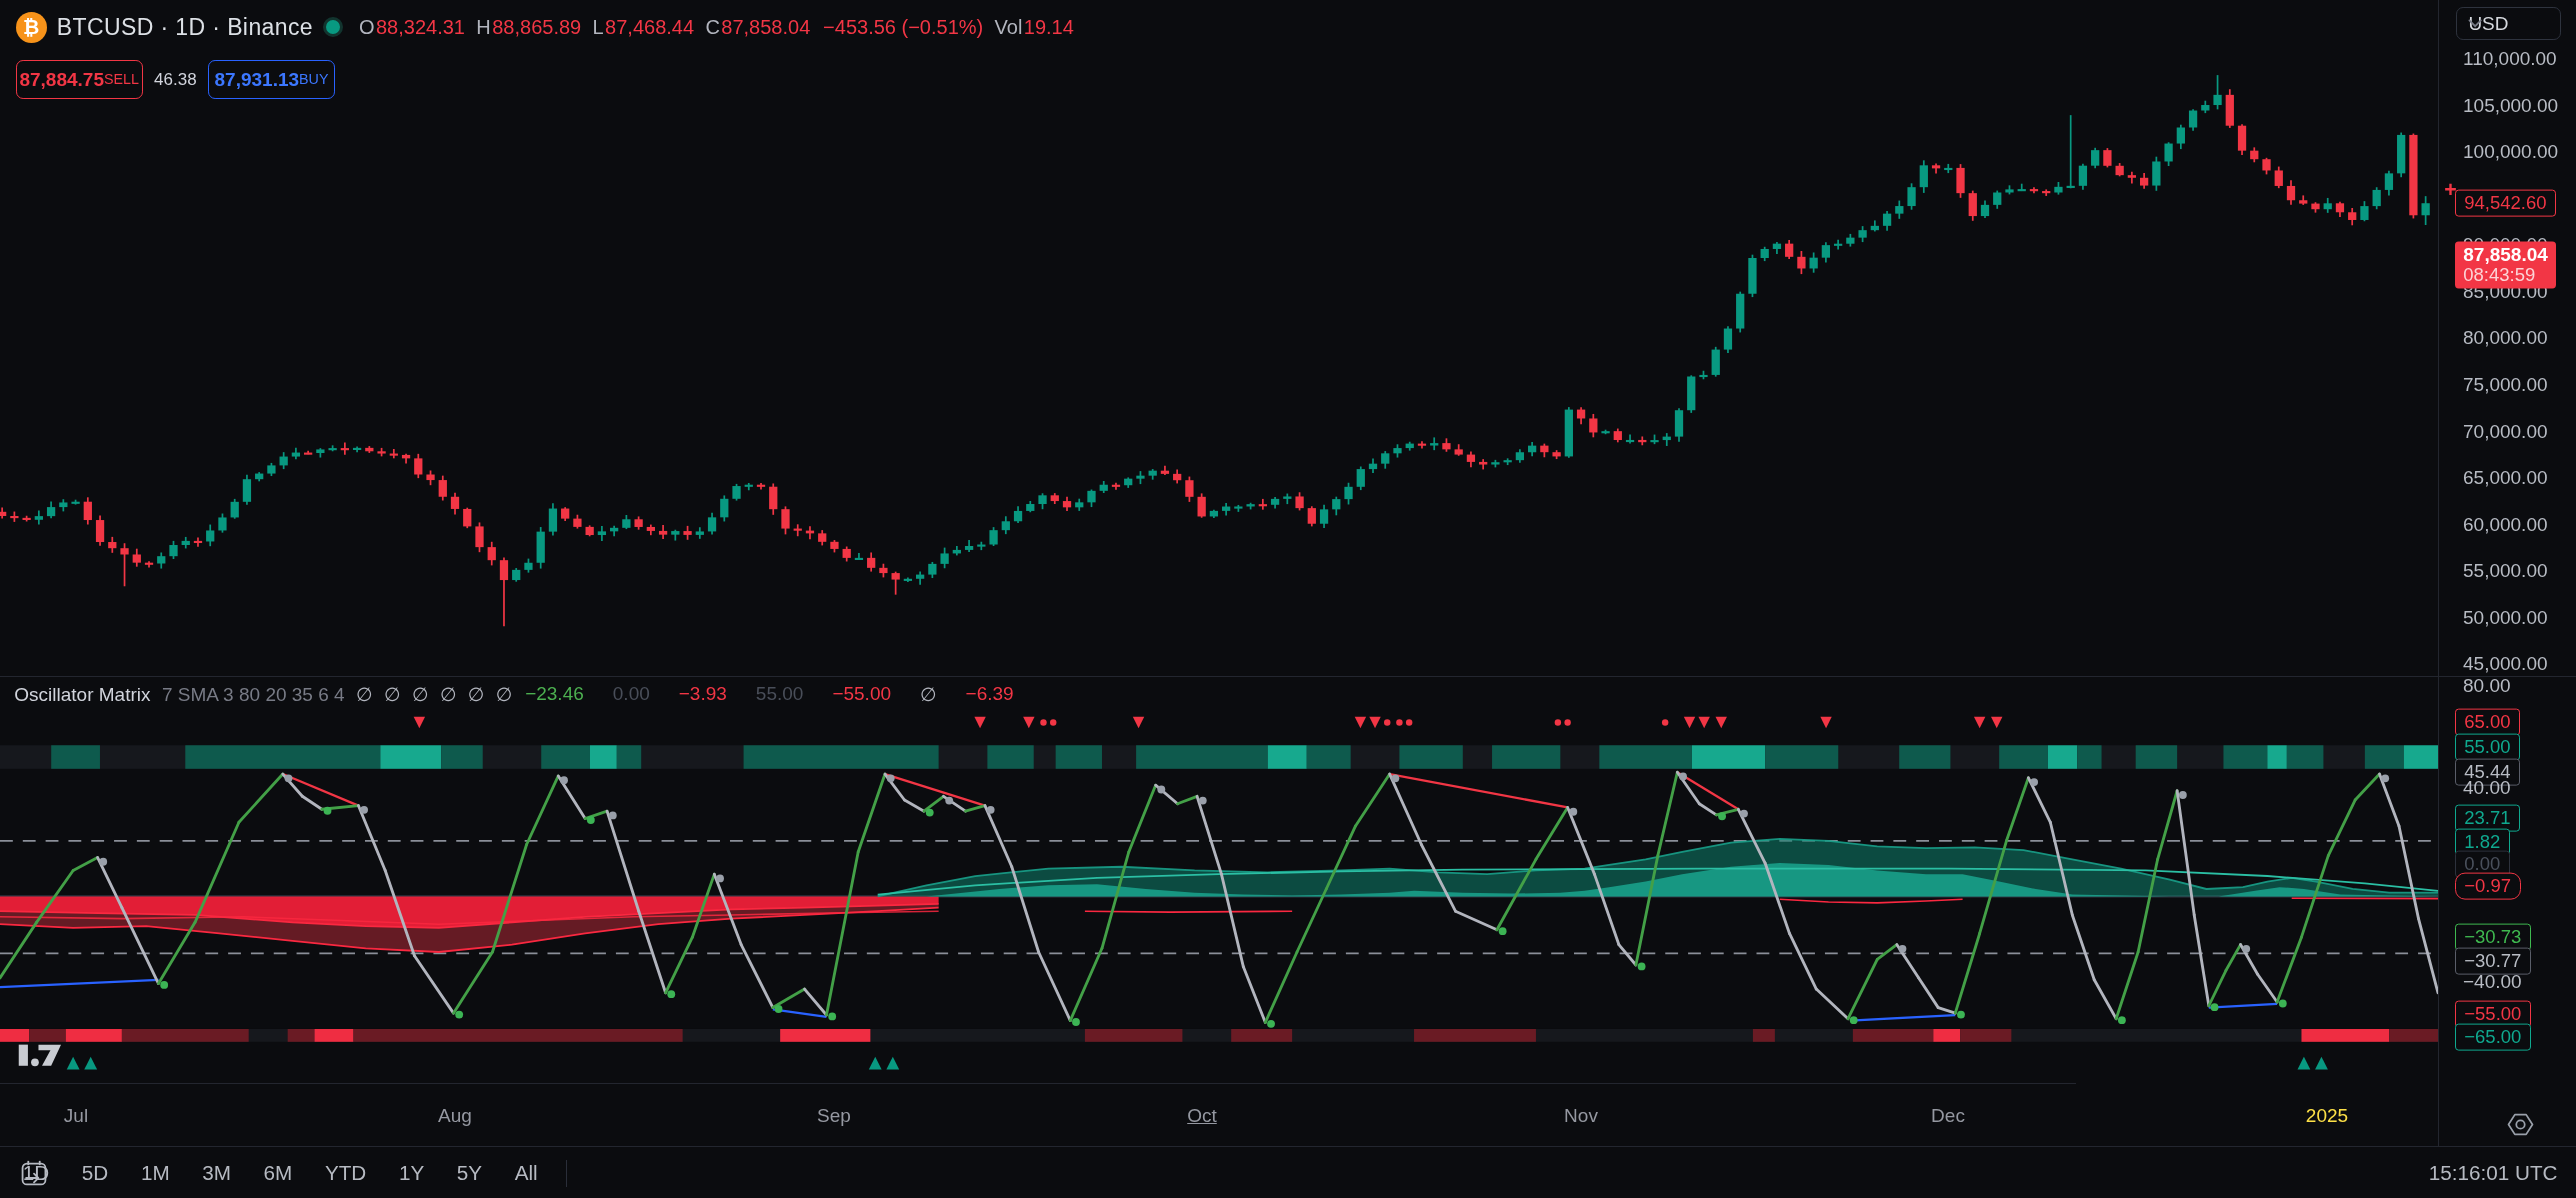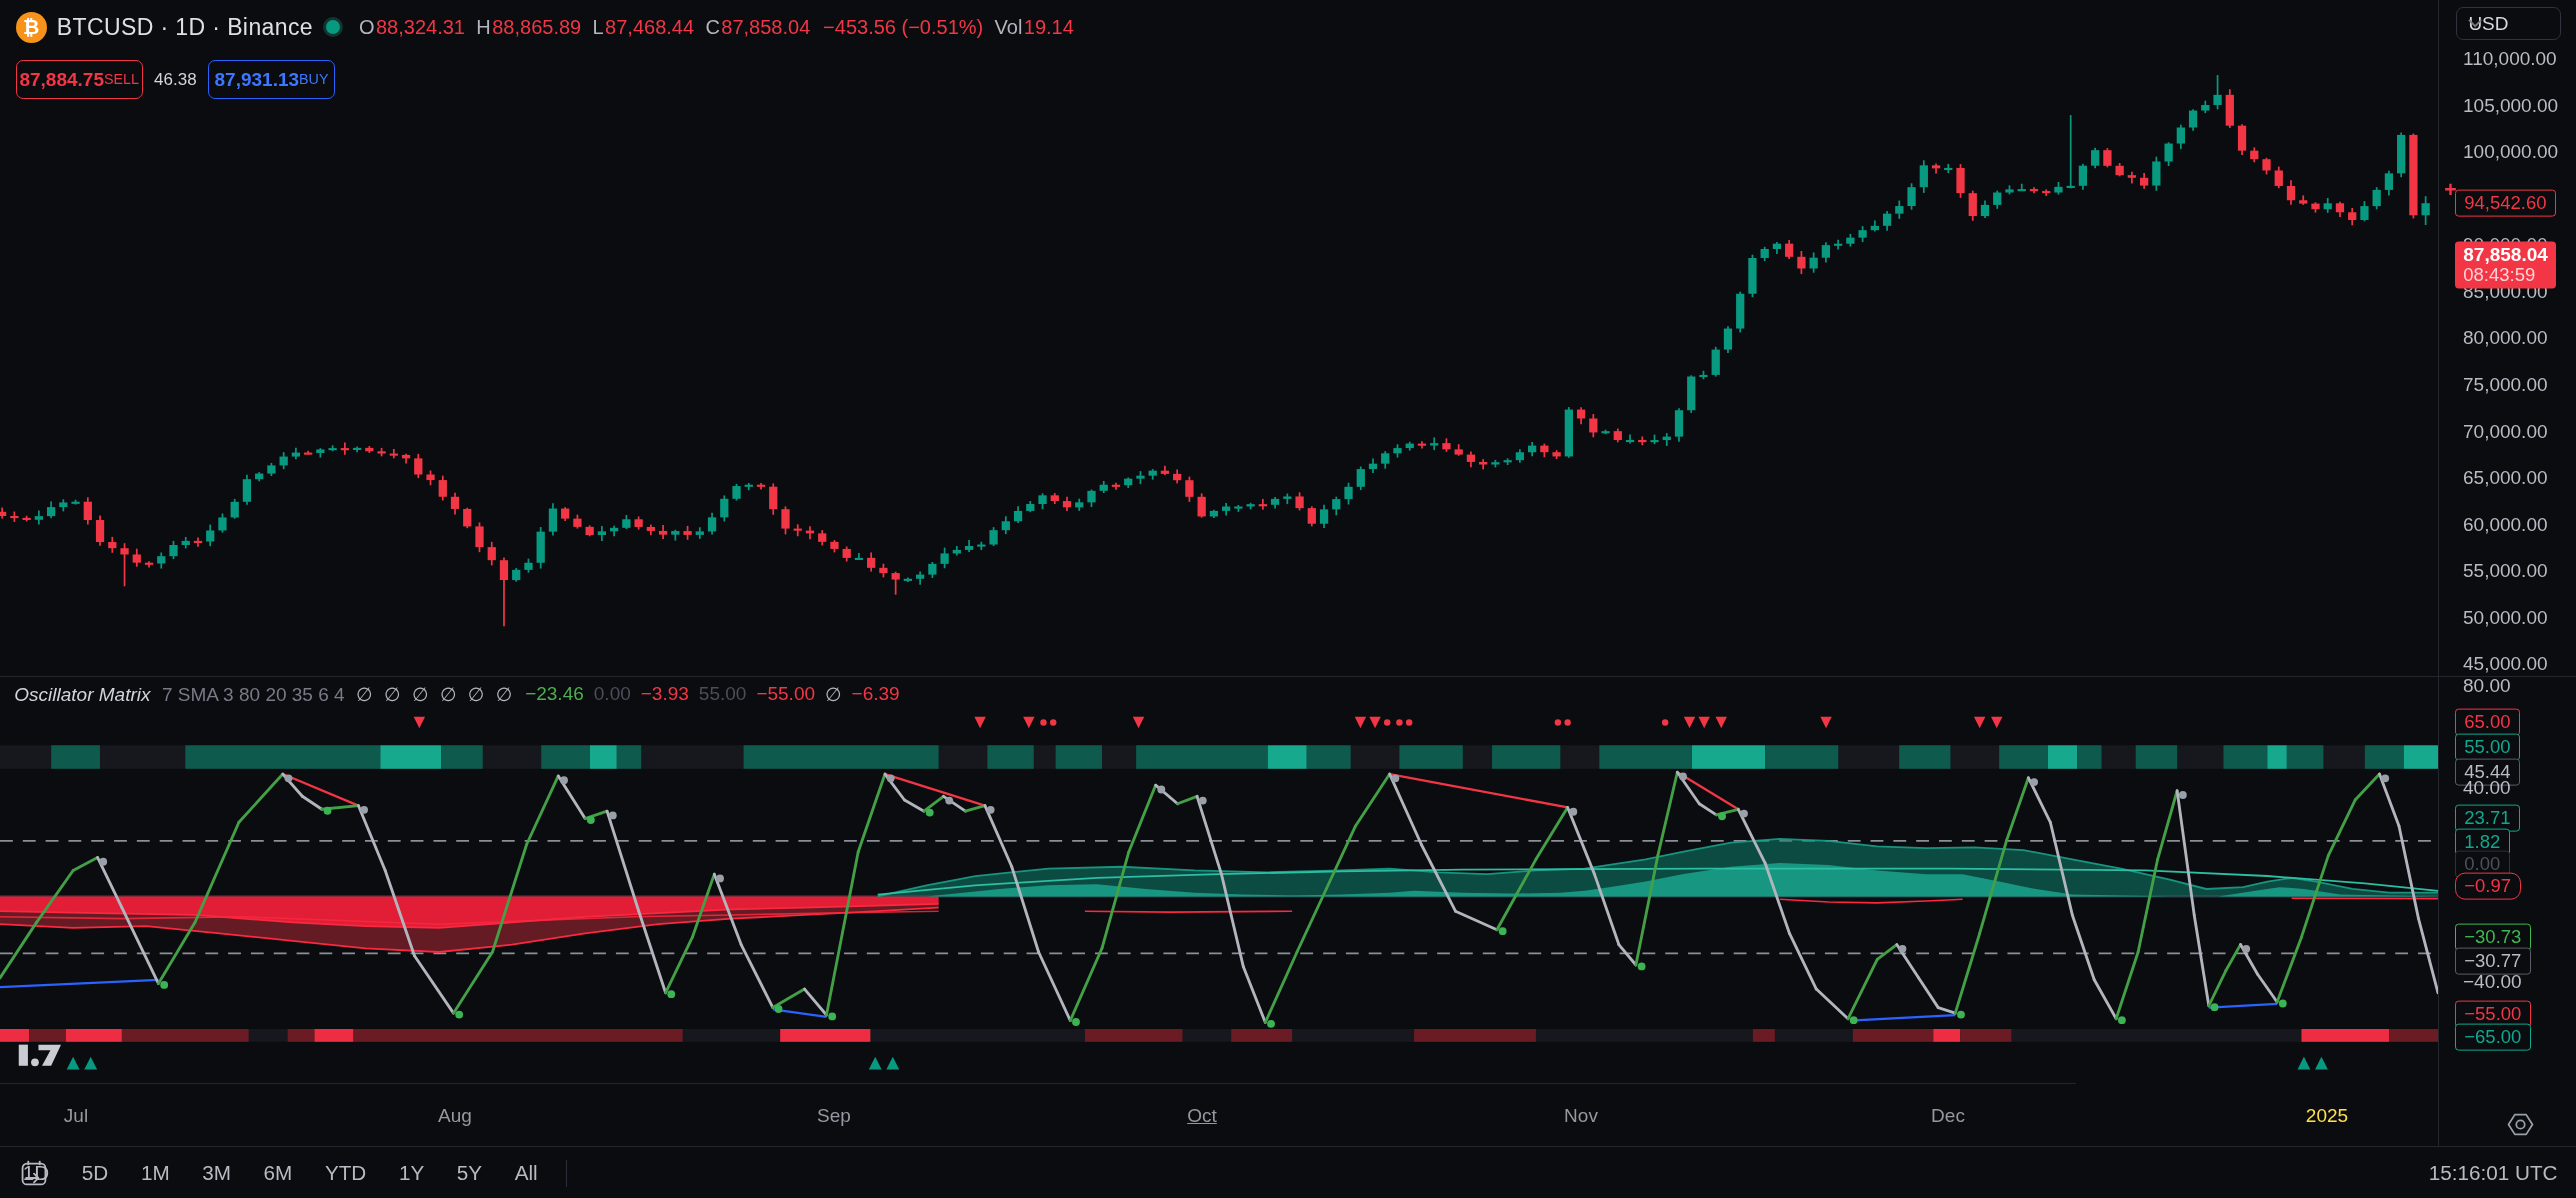--- a/index.html
+++ b/index.html
@@ -44,24 +44,24 @@
   .last-label{position:absolute;left:15.7px;transform:translateY(-50%);background:#f23645;border-radius:3.6px;
     padding:2.9px 8.6px;text-align:left;}
   .last-label .lp{color:#fff;font-size:19px;font-weight:600;line-height:21.4px;}
   .last-label .cd{color:rgba(255,255,255,.78);font-size:18.5px;line-height:20px;}
   .cross-plus{position:absolute;left:-11.4px;color:#f23645;font-size:21.4px;transform:translateY(-54%);font-weight:600;}
   .gear{position:absolute;left:66px;top:1109px;cursor:pointer;}
 
   
   .osc-header{position:absolute;left:14.3px;top:683px;z-index:20;display:flex;align-items:center;
     gap:11.4px;font-size:19px;}
-  .osc-title{color:#d1d4dc;cursor:pointer;font-style:italic;}
+  .osc-title{color:#d1d4dc;cursor:pointer;}
   .osc-params{color:#787b86;}
   .osc-zeros{color:#b2b5be;letter-spacing:1.4px;display:flex;gap:10px;}
-  .osc-vals{display:flex;gap:10px;}
+  .osc-vals{display:flex;gap:29px;}
   .ov-green{color:#4caf50;} .ov-red{color:#f23645;} .ov-dim{color:#494e59;} .ov-light{color:#b2b5be;}
 
   
   .time-axis{position:absolute;left:0;top:1083px;width:2076px;height:63px;border-top:0.7px solid #23262f;}
   .month{position:absolute;top:50%;transform:translate(-50%,-50%);font-size:19px;color:#9598a1;}
   .month.year{color:#fde047;}
   .toolbar{position:absolute;left:0;top:1146px;width:2576px;height:53px;border-top:0.7px solid #23262f;
     display:flex;align-items:center;padding:0 18.5px;box-sizing:border-box;gap:24px;font-size:20.7px;color:#b6bac2;}
   .range-item{cursor:pointer;padding:2.9px 4.3px;}
   .tb-sep{width:1.4px;height:27px;background:#2a2e39;}

